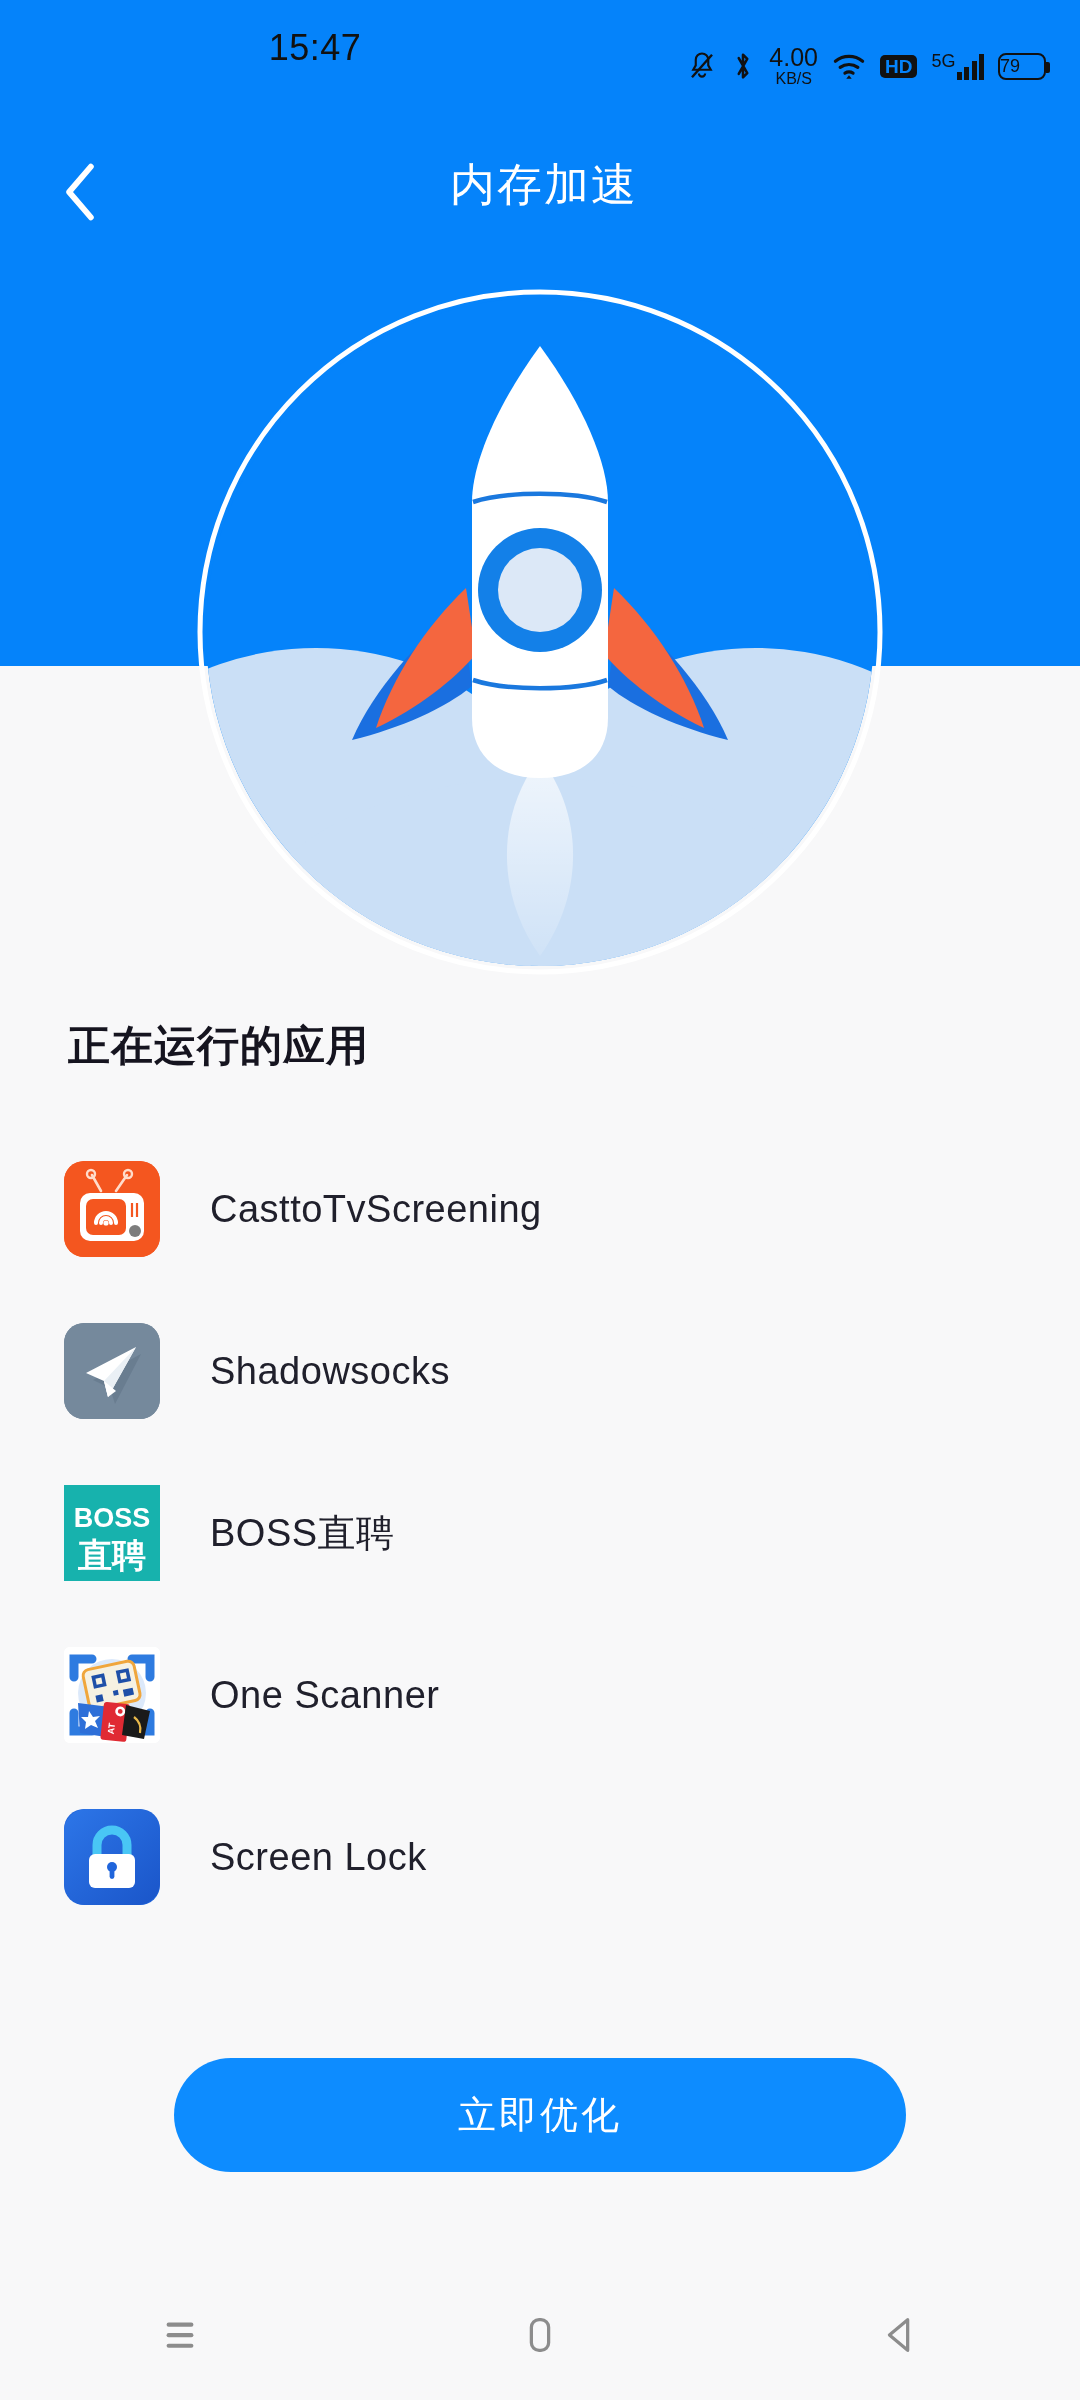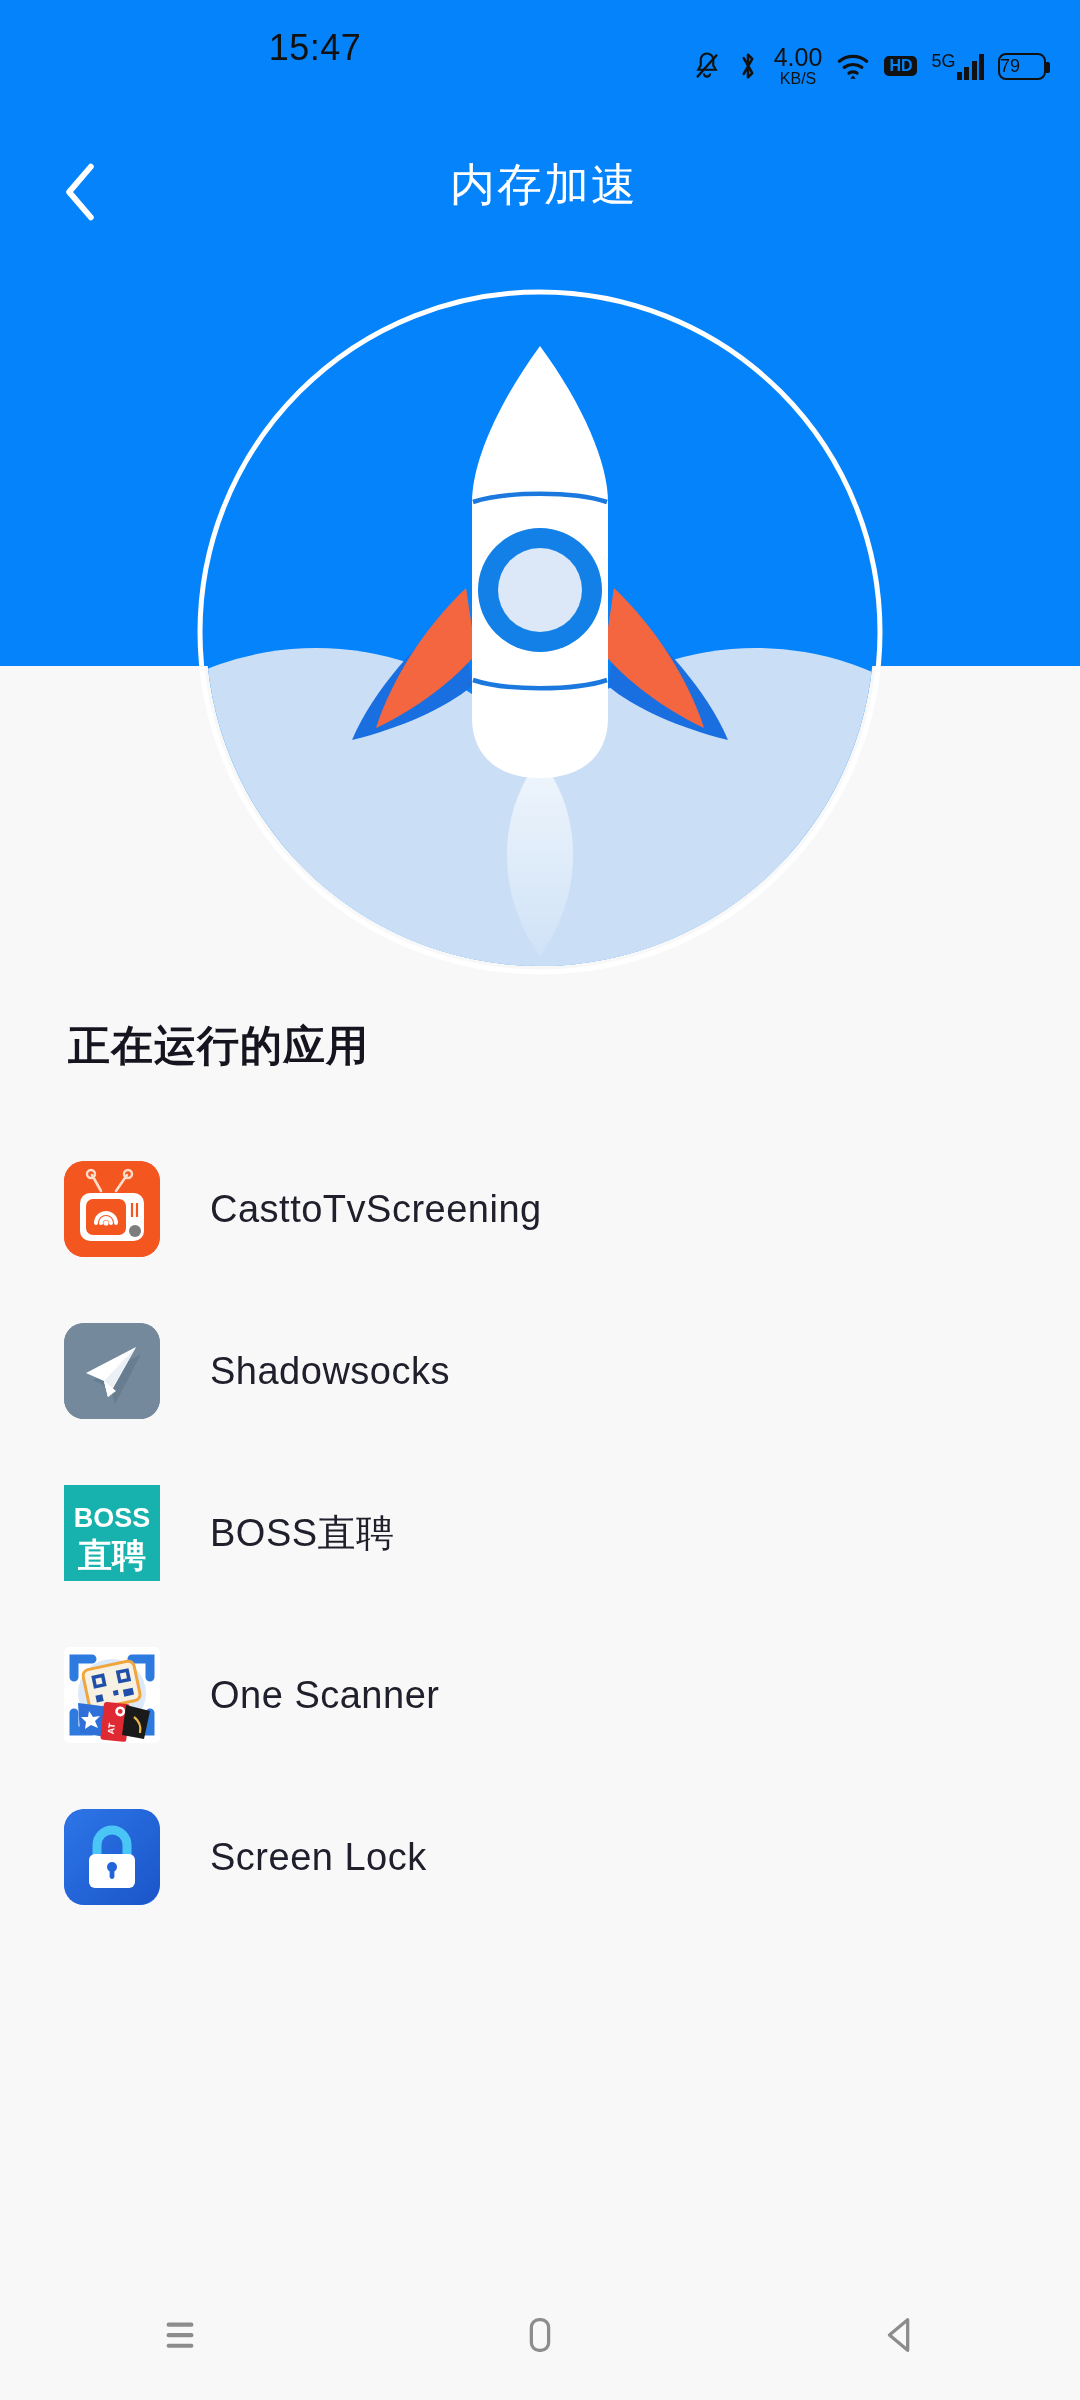--- a/index.html
+++ b/index.html
@@ -35,21 +35,21 @@
   .status-icons {
     position: absolute; right: 34px;
     display: flex; align-items: center; gap: 14px; margin-top: 36px;
   }
   .sb-ico { display: flex; align-items: center; justify-content: center; }
   .netspeed { display: flex; flex-direction: column; align-items: center; line-height: 1; color: #111; }
   .netspeed .n1 { font-size: 25px; font-weight: 400; }
   .netspeed .n2 { font-size: 16px; font-weight: 400; margin-top: 1px; }
   .hd-badge {
     background: #111; color: #0583FA;
-    font-size: 16px; font-weight: bold;
+    font-size: 19px; font-weight: bold;
     border-radius: 5px; padding: 2px 5px;
     line-height: 1;
   }
   .fiveg-wrap { display: flex; align-items: flex-end; gap: 1px; }
   .fiveg-label { font-size: 18px; color: #111; line-height: 1; margin-bottom: 10px; }
   .bars { display: flex; align-items: flex-end; gap: 2.5px; height: 26px; }
   .bars i { display: block; width: 5px; background: #111; }
   .bars i:nth-child(1) { height: 8px; }
   .bars i:nth-child(2) { height: 13px; }
   .bars i:nth-child(3) { height: 19px; }
@@ -377,20 +377,23 @@
           <rect x="25" y="45" width="46" height="34" rx="6" fill="#FFFFFF"></rect>
           <circle cx="48" cy="58" r="5" fill="#2065DB"></circle>
           <rect x="45.6" y="59" width="4.8" height="11" rx="2.4" fill="#2065DB"></rect>
         </svg>
       </div>
       <div class="app-name">Screen Lock</div>
     </div>
 
   </div>
 
+  <div class="cta-wrap">
+    <button class="cta-button">立即优化</button>
+  </div>
 
   <div class="nav-bar">
     <div class="nav-btn">
       <svg width="46" height="46" viewBox="0 0 24 24">
         <rect x="5" y="5.5" width="14" height="2.2" rx="1.1" fill="#8C8C8C"></rect>
         <rect x="5" y="11" width="14" height="2.2" rx="1.1" fill="#8C8C8C"></rect>
         <rect x="5" y="16.5" width="14" height="2.2" rx="1.1" fill="#8C8C8C"></rect>
       </svg>
     </div>
     <div class="nav-btn">

